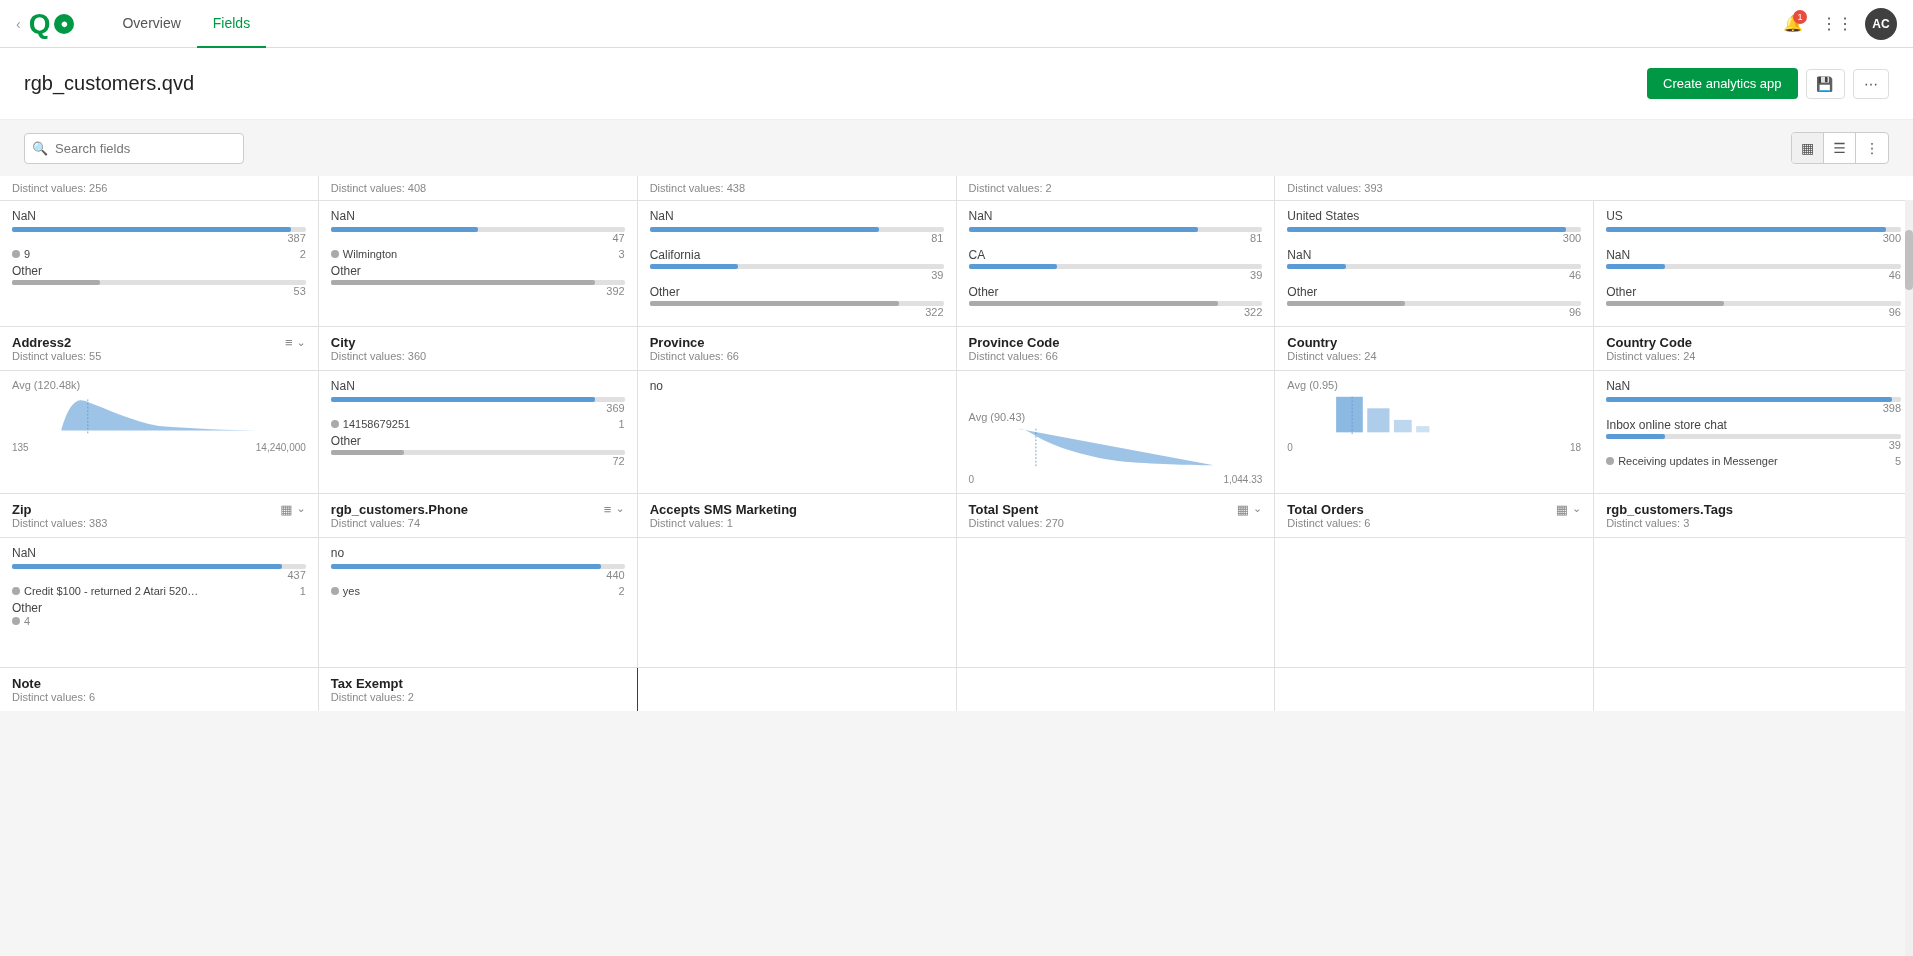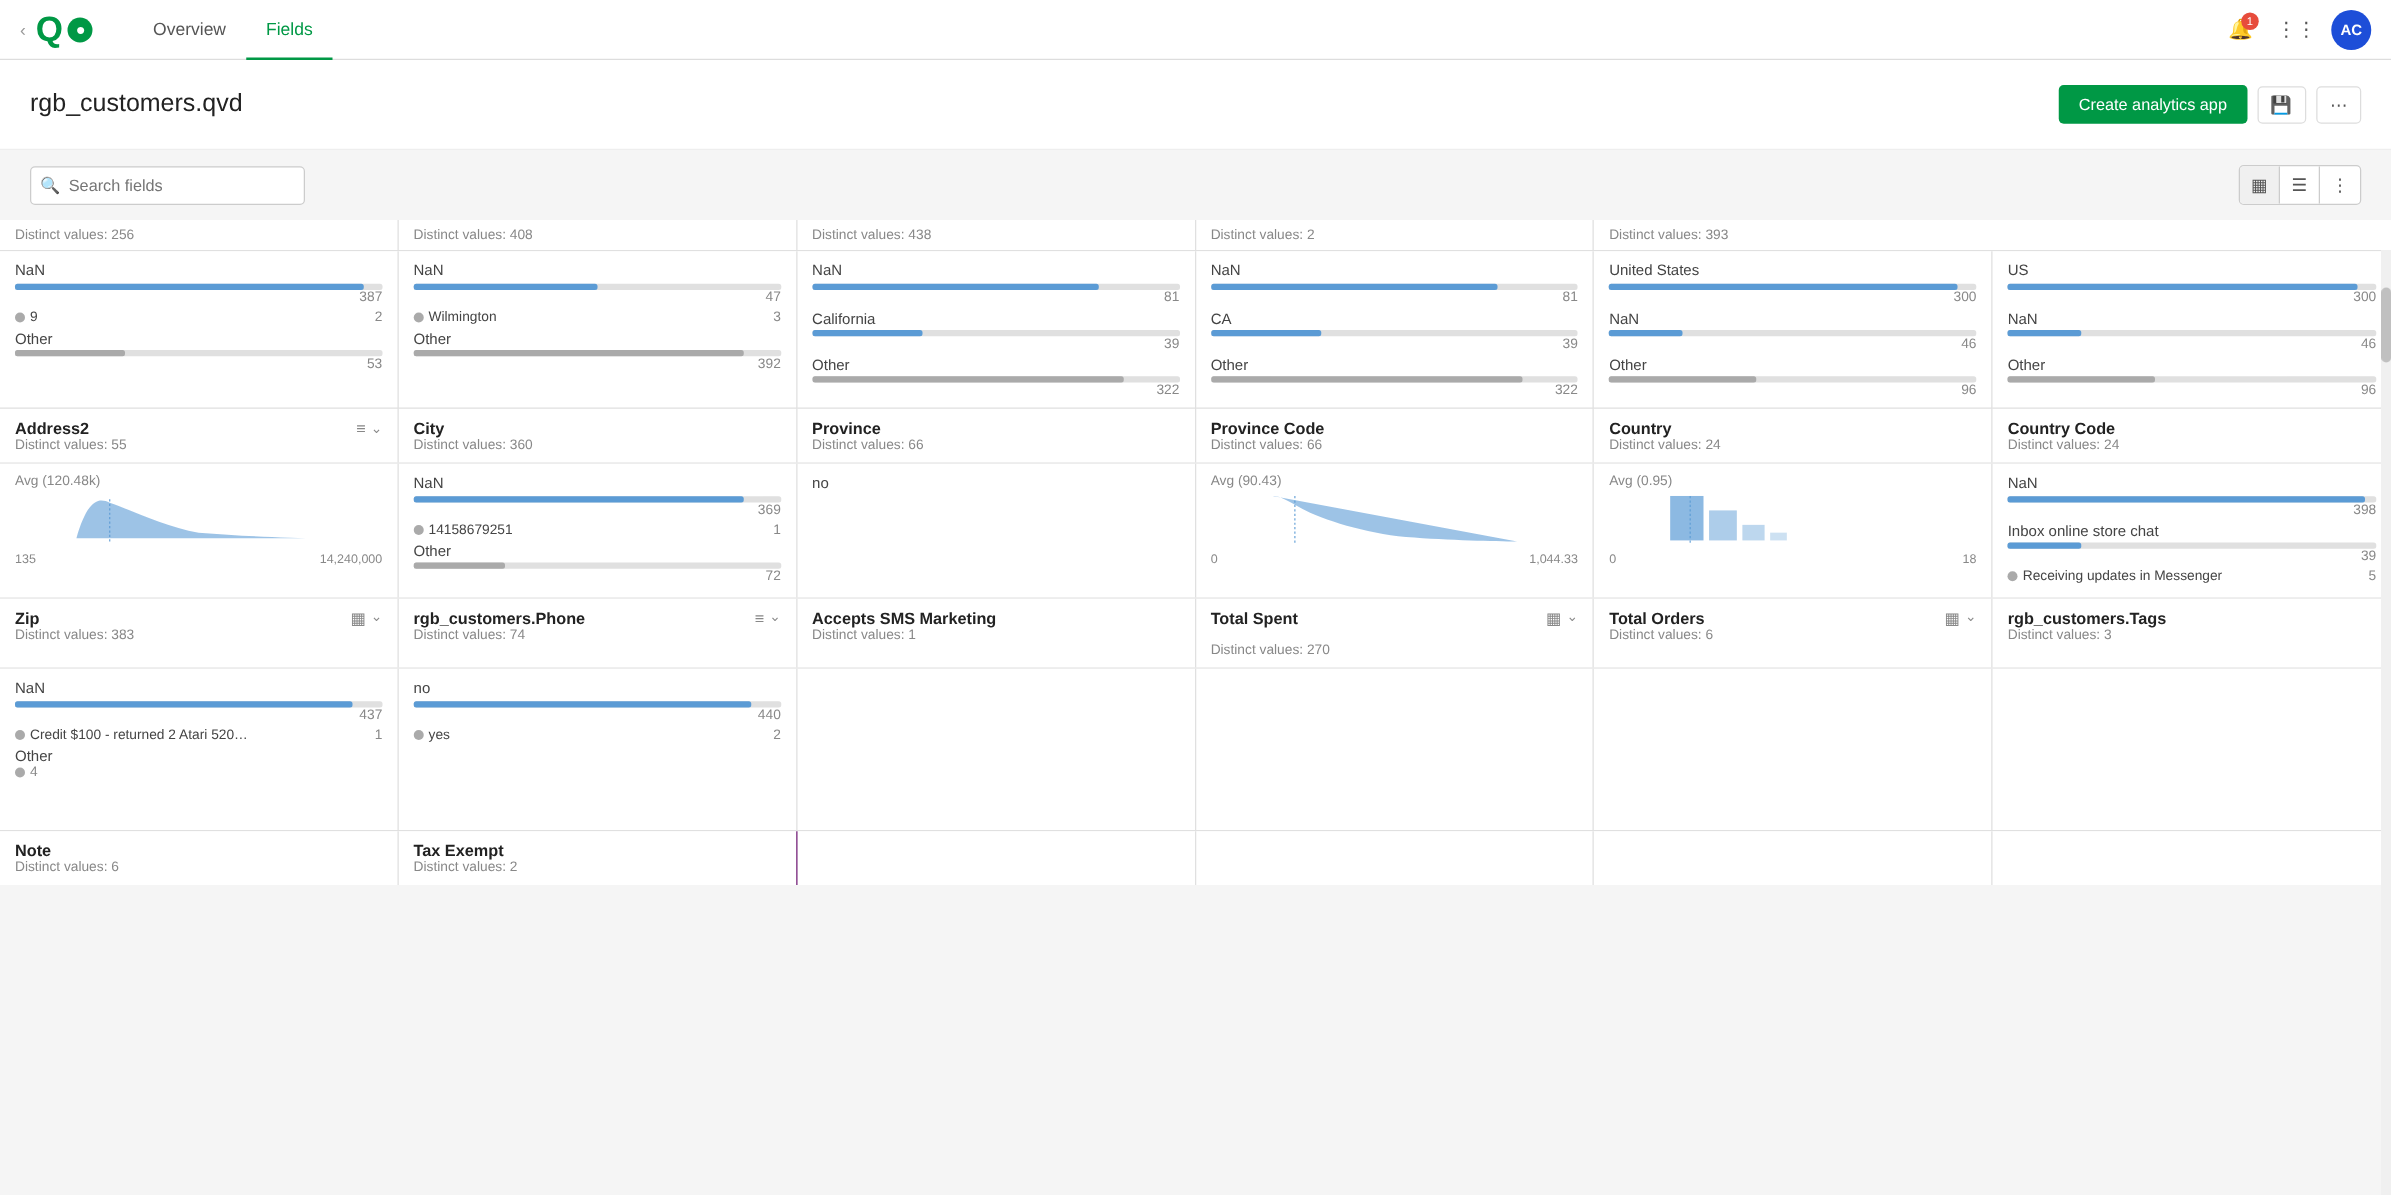--- a/index.html
+++ b/index.html
@@ -14,21 +14,21 @@
     .logo { display: flex; align-items: center; gap: 4px; }
     .logo-q { color: #009845; font-size: 28px; font-weight: 700; line-height: 1; }
     .logo-circle { width: 20px; height: 20px; background: #009845; border-radius: 50%; display: flex; align-items: center; justify-content: center; }
     .logo-circle span { color: #fff; font-size: 13px; font-weight: 700; }
     .nav-tabs { display: flex; margin-left: 32px; height: 48px; }
     .nav-tab { display: flex; align-items: center; padding: 0 16px; cursor: pointer; font-size: 14px; color: #555; border-bottom: 2px solid transparent; height: 100%; }
     .nav-tab.active { color: #009845; border-bottom-color: #009845; font-weight: 500; }
     .header-right { margin-left: auto; display: flex; align-items: center; gap: 12px; }
     .icon-btn { width: 32px; height: 32px; border-radius: 50%; display: flex; align-items: center; justify-content: center; cursor: pointer; position: relative; color: #555; font-size: 16px; }
     .notif-badge { position: absolute; top: 2px; right: 2px; background: #e74c3c; color: #fff; border-radius: 50%; width: 14px; height: 14px; font-size: 9px; display: flex; align-items: center; justify-content: center; }
-    .avatar { width: 32px; height: 32px; border-radius: 50%; background: #1d4ed8; color: #fff; display: flex; align-items: center; justify-content: center; font-size: 12px; font-weight: 700; cursor: pointer; }
+    .avatar { width: 32px; height: 32px; border-radius: 50%; background: #404040; color: #fff; display: flex; align-items: center; justify-content: center; font-size: 12px; font-weight: 700; cursor: pointer; }
 
     
     .title-bar {
       display: flex; align-items: center; background: #fff; padding: 20px 24px;
       border-bottom: 1px solid #eee;
     }
     .page-title { font-size: 20px; font-weight: 500; color: #222; }
     .title-bar-right { margin-left: auto; display: flex; align-items: center; gap: 8px; }
     .btn-create { background: #009845; color: #fff; border: none; padding: 8px 16px; border-radius: 4px; cursor: pointer; font-size: 13px; font-weight: 500; }
     .btn-icon { background: none; border: 1px solid #ddd; padding: 6px 10px; border-radius: 4px; cursor: pointer; color: #555; font-size: 14px; }
@@ -282,21 +282,21 @@
         <div class="bar-fill bar-gray" style="width:25%"></div>
       </div>
     <div style="font-size:11px; color:#888; text-align:right;">72</div>
   </div>
 
   <div style="padding:8px 12px; border-right:1px solid #e0e0e0;">
     <div style="font-size:12px; color:#444;">no</div>
   </div>
 
   <div style="padding:8px 12px; border-right:1px solid #e0e0e0;">
-    <div style="font-size:11px; color:#888; margin-bottom:4px;">Avg (90.43)</div>
+    <div style="font-size:11px; color:#888; margin-bottom:4px;margin-top:32px;">Avg (90.43)</div>
     <svg class="mini-chart" viewBox="0 0 220 45">
       <path d="M0,2 C5,2 10,4 20,10 C40,22 80,35 120,39 C160,42 200,43 220,43 Z" fill="#5b9bd5" opacity="0.6"></path>
       <line x1="20" y1="2" x2="20" y2="45" stroke="#5b9bd5" stroke-width="1" stroke-dasharray="2"></line>
     </svg>
     <div class="range-row">
         <span>0</span>
         <span>1,044.33</span>
       </div>
   </div>
 
@@ -360,21 +360,21 @@
     <div style="font-size:11px; color:#888;">Distinct values: 1</div>
   </div>
   <div style="padding:8px 12px; border-right:1px solid #e0e0e0;">
     <div style="display:flex; align-items:center; justify-content:space-between;">
       <span style="font-size:13px; font-weight:600; color:#222;">Total Spent</span>
       <div style="display:flex; gap:4px;">
         <span style="color:#888; font-size:13px; cursor:pointer;">▦</span>
         <span style="color:#888; font-size:11px; cursor:pointer;">⌄</span>
       </div>
     </div>
-    <div style="font-size:11px; color:#888;margin-top:12px;">Distinct values: 270</div>
+    <div style="font-size:11px; color:#888;">Distinct values: 270</div>
   </div>
   <div style="padding:8px 12px; border-right:1px solid #e0e0e0;">
     <div style="display:flex; align-items:center; justify-content:space-between;">
       <span style="font-size:13px; font-weight:600; color:#222;">Total Orders</span>
       <div style="display:flex; gap:4px;">
         <span style="color:#888; font-size:13px; cursor:pointer;">▦</span>
         <span style="color:#888; font-size:11px; cursor:pointer;">⌄</span>
       </div>
     </div>
     <div style="font-size:11px; color:#888;">Distinct values: 6</div>

